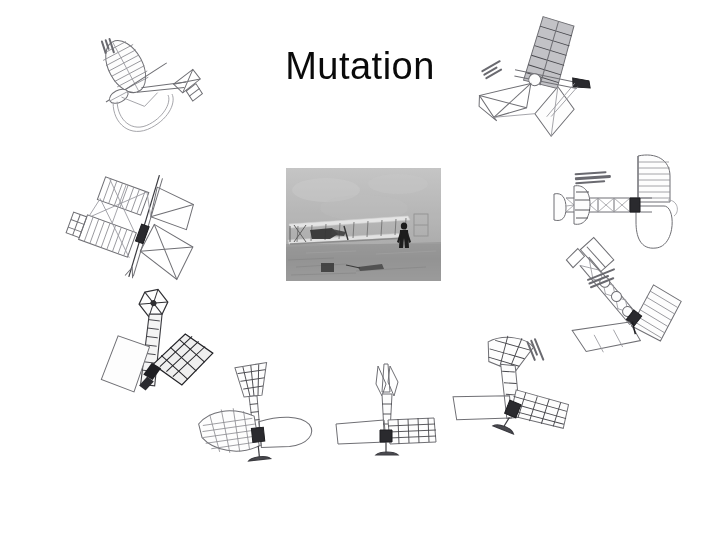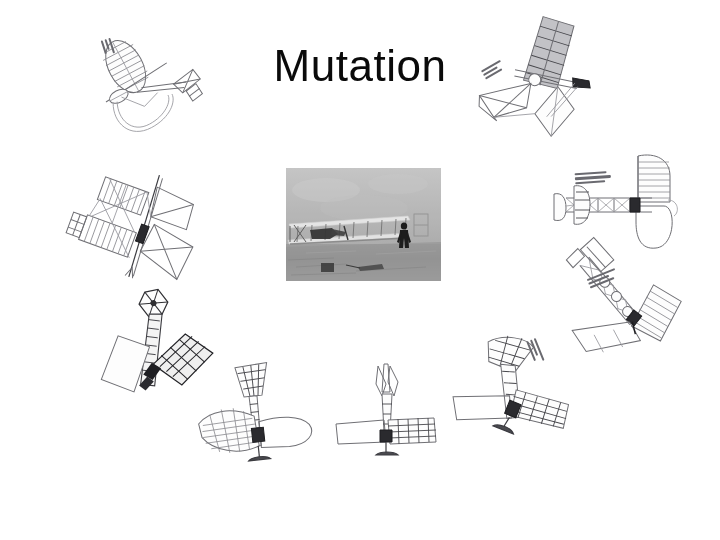--- a/index.html
+++ b/index.html
@@ -16,21 +16,21 @@
     overflow:hidden;
   }
 
   
   #slide-title{
     position:absolute;
     left:0; top:42px;
     width:720px;
     text-align:center;
     font-family:"Liberation Sans", sans-serif;
-    font-size:44px;
+    font-size:38px;
     font-weight:400;
     letter-spacing:0.5px;
     color:#0a0a0a;
     line-height:48px;
     white-space:nowrap;
   }
 
   
   .photo{
     position:absolute;

